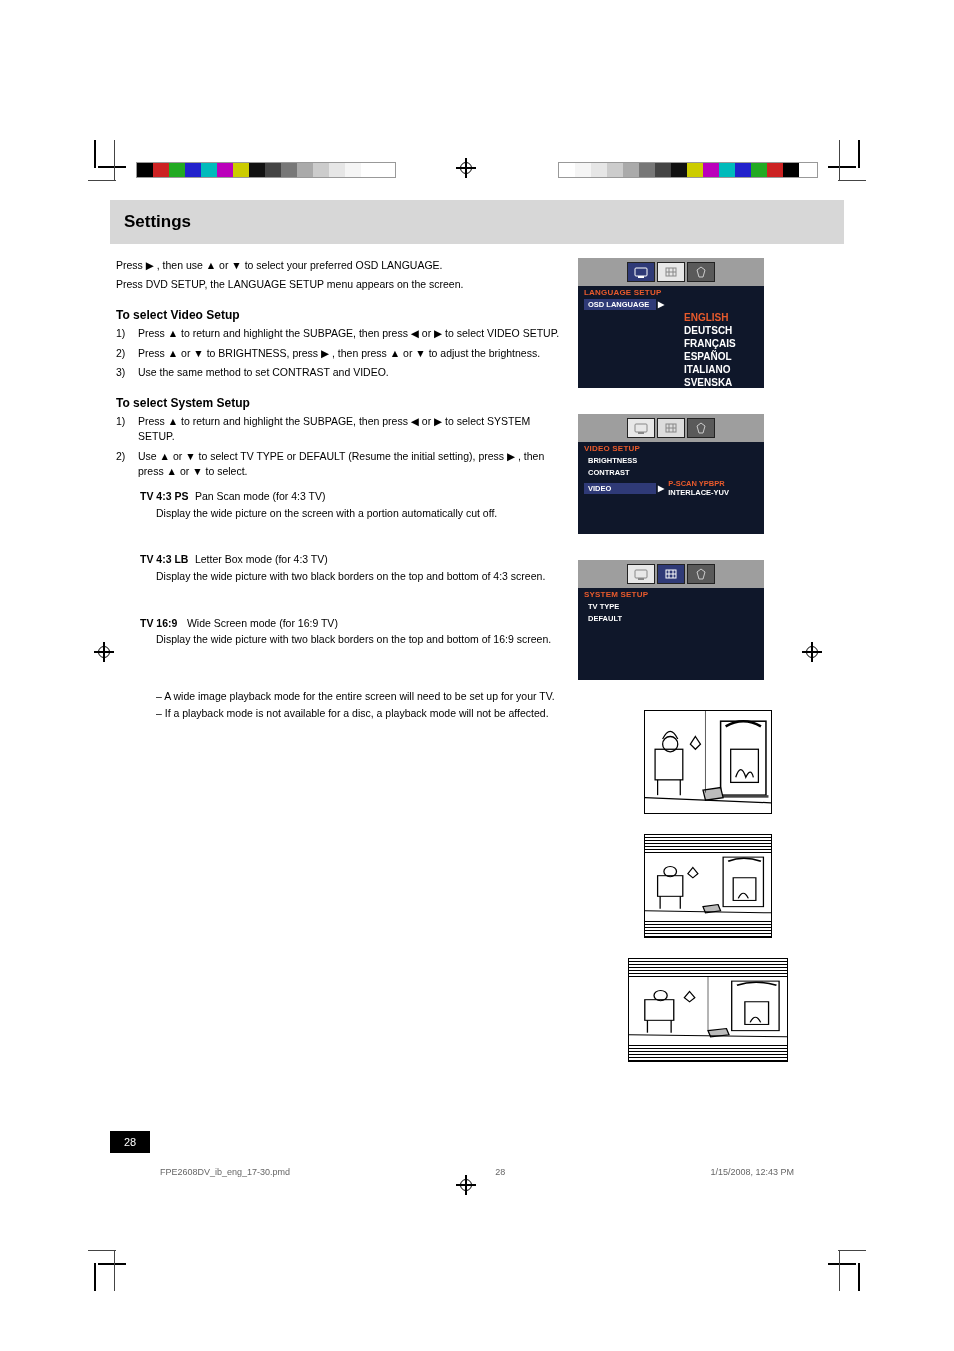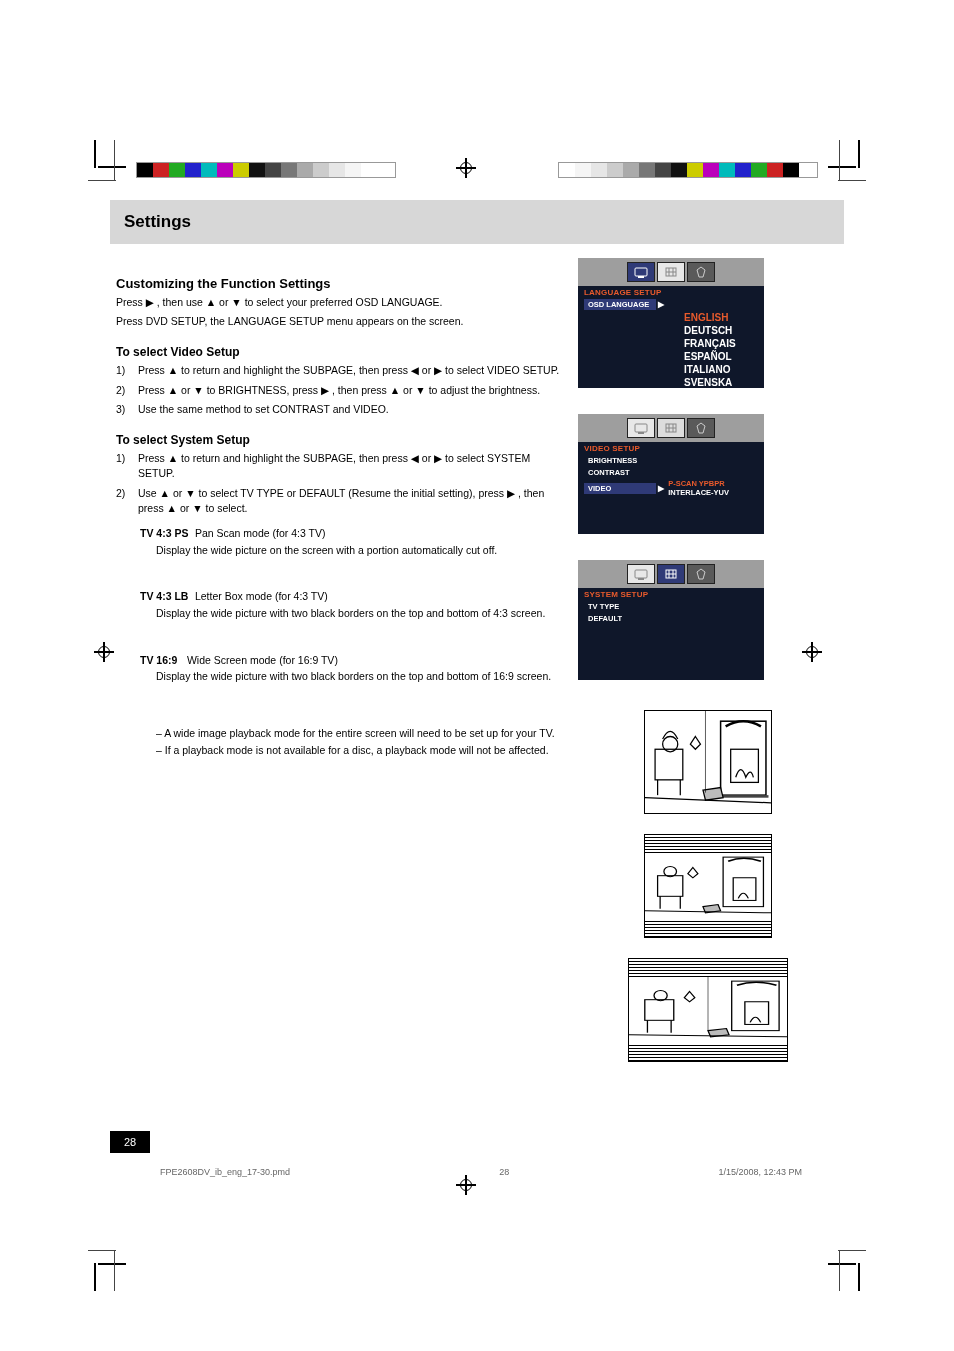--- a/index.html
+++ b/index.html
@@ -148,21 +148,21 @@
     height: 22px;
     background: #000;
     color: #fff;
     font-size: 11px;
     display:flex;
     align-items:center;
     justify-content:center;
   }
   .footer-line {
     position: absolute;
-    left: 50px; right: 42px;
+    left: 50px; right: 50px;
     bottom: 34px;
     display: flex;
     justify-content: space-between;
     font-size: 9px;
     color: #666;
     gap: 40px;
   }
 
   
   .osd {
@@ -317,21 +317,20 @@
 
 <div class="page">
 
   <div class="header-bar">
     <h1>Settings</h1>
   </div>
 
   <div class="content">
     <div class="left-col">
 
-      <div class="section-title">Customizing the Function Settings</div>
       <div class="para">Press ▶ , then use ▲ or ▼ to select your preferred OSD LANGUAGE.</div>
       <div class="para">Press DVD SETUP, the LANGUAGE SETUP menu appears on the screen.</div>
 
       <div class="sub-title">To select Video Setup</div>
       <div class="step">
         <div class="num">1)</div>
         <div>Press ▲ to return and highlight the SUBPAGE, then press ◀ or ▶ to select VIDEO SETUP.</div>
       </div>
       <div class="step">
         <div class="num">2)</div>

